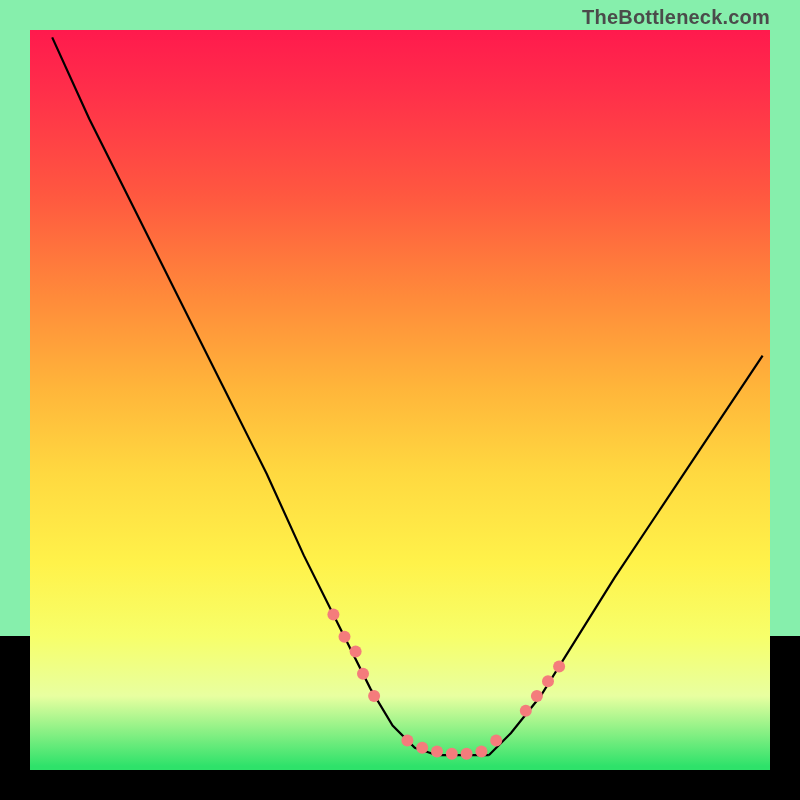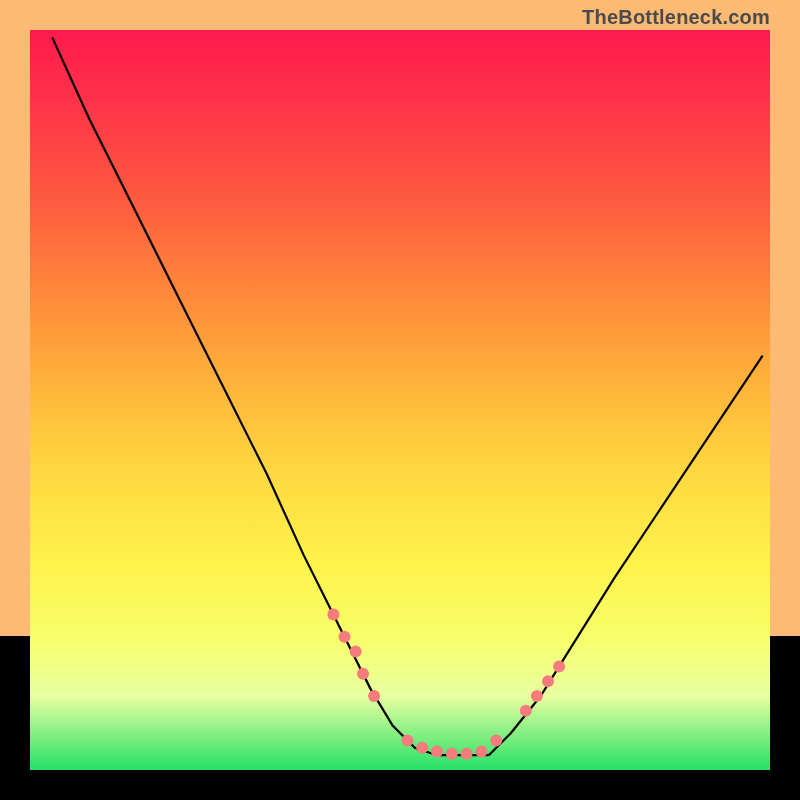--- a/index.html
+++ b/index.html
@@ -8,21 +8,21 @@
     width: 800px;
     height: 800px;
     background: #000;
     overflow: hidden;
     font-family: Arial, Helvetica, sans-serif;
   }
   .stage {
     position: relative;
     width: 800px;
     height: 636px;
-    background: #fdba74;
+    background: #86efac;
   }
   .gradient-bg {
     position: absolute;
     left: 30px;
     top: 30px;
     width: 740px;
     height: 740px;
     
     background: linear-gradient(
       to bottom,

